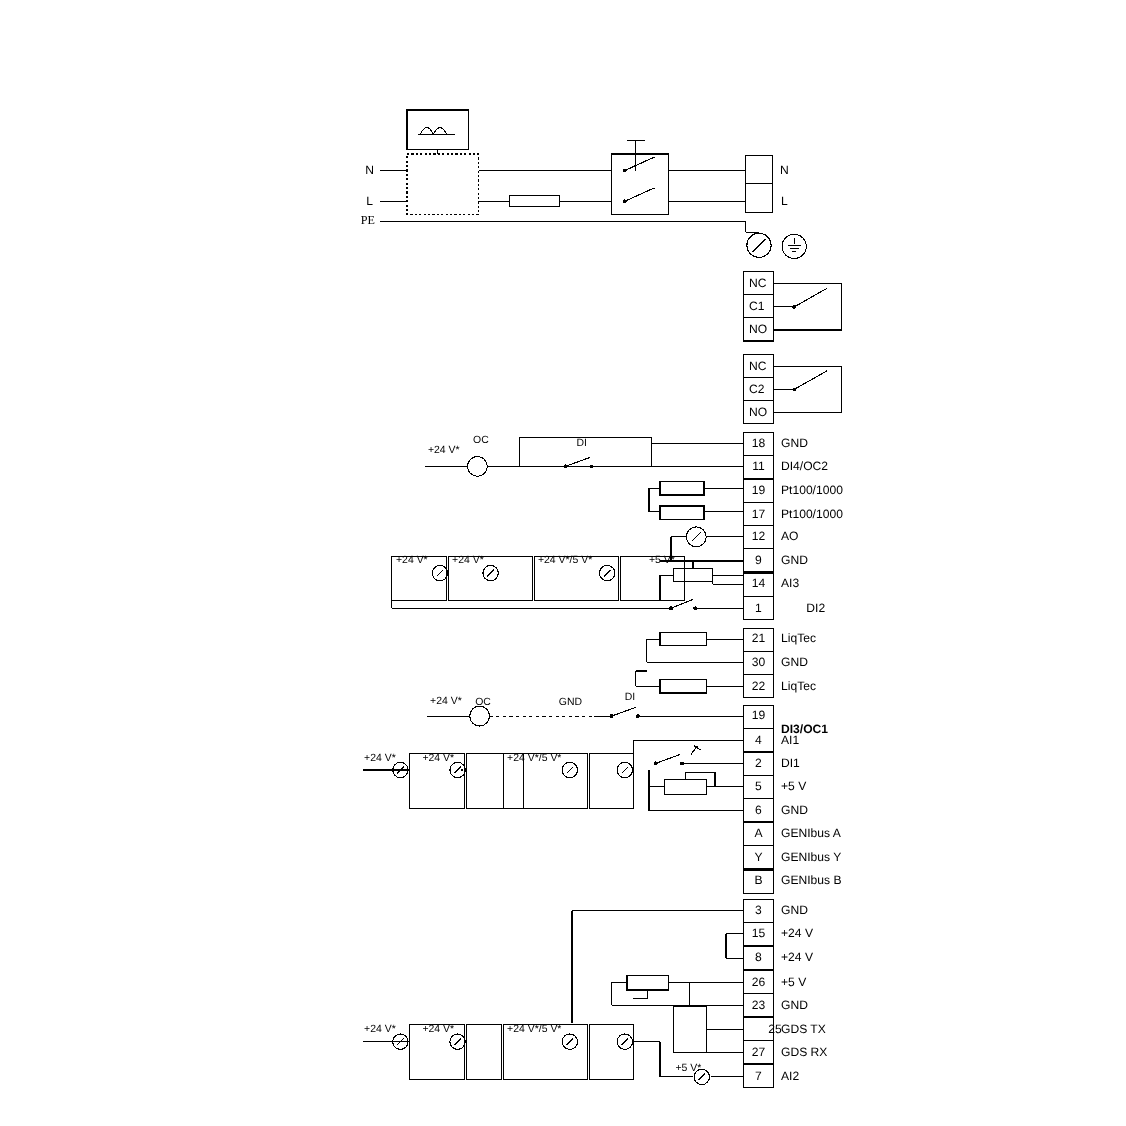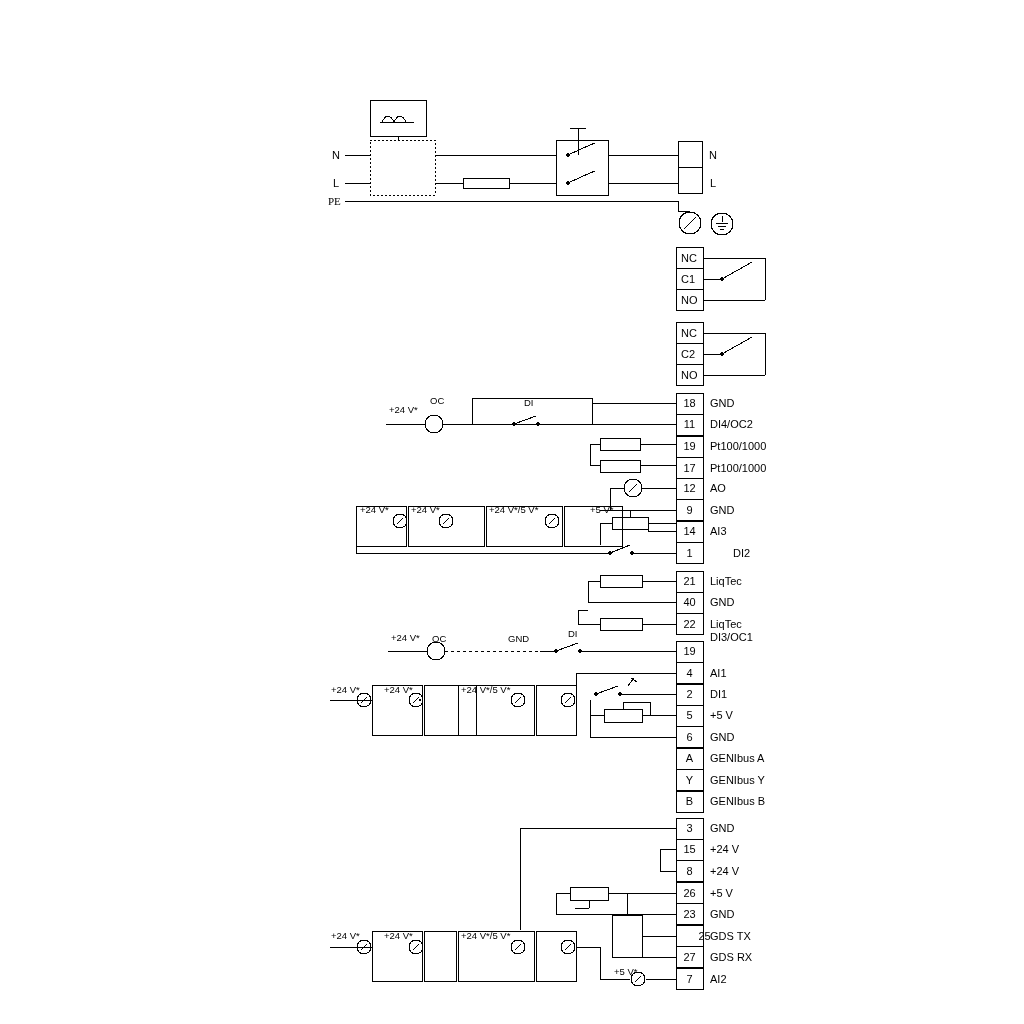--- a/index.html
+++ b/index.html
@@ -331,26 +331,26 @@
       <div class="term-num" style="left: 676px; width: 27px; top: 482px;">12</div>
       <div class="lbl" style="left: 710px; top: 482px;">AO</div>
       <div class="term-num" style="left: 676px; width: 27px; top: 504px;">9</div>
       <div class="lbl" style="left: 710px; top: 504px;">GND</div>
       <div class="term-num" style="left: 676px; width: 27px; top: 525px;">14</div>
       <div class="lbl" style="left: 710px; top: 525px;">AI3</div>
       <div class="term-num" style="left: 676px; width: 27px; top: 547px;">1</div>
       <div class="lbl" style="left: 710px; top: 547px; padding-left: 23px;">DI2</div>
       <div class="term-num" style="left: 676px; width: 27px; top: 575px;">21</div>
       <div class="lbl" style="left: 710px; top: 575px;">LiqTec</div>
-      <div class="term-num" style="left: 676px; width: 27px; top: 596px;">40</div>
+      <div class="term-num" style="left: 676px; width: 27px; top: 596px;">30</div>
       <div class="lbl" style="left: 710px; top: 596px;">GND</div>
       <div class="term-num" style="left: 676px; width: 27px; top: 618px;">22</div>
       <div class="lbl" style="left: 710px; top: 618px;">LiqTec</div>
       <div class="term-num" style="left: 676px; width: 27px; top: 645px;">19</div>
-      <div class="lbl" style="left: 710px; top: 631px;">DI3/OC1</div>
+      <div class="lbl" style="left: 710px; top: 657px; font-weight: bold;">DI3/OC1</div>
       <div class="term-num" style="left: 676px; width: 27px; top: 667px;">4</div>
       <div class="lbl" style="left: 710px; top: 667px;">AI1</div>
       <div class="term-num" style="left: 676px; width: 27px; top: 688px;">2</div>
       <div class="lbl" style="left: 710px; top: 688px;">DI1</div>
       <div class="term-num" style="left: 676px; width: 27px; top: 709px;">5</div>
       <div class="lbl" style="left: 710px; top: 709px;">+5 V</div>
       <div class="term-num" style="left: 676px; width: 27px; top: 731px;">6</div>
       <div class="lbl" style="left: 710px; top: 731px;">GND</div>
       <div class="term-num" style="left: 676px; width: 27px; top: 752px;">A</div>
       <div class="lbl" style="left: 710px; top: 752px;">GENIbus A</div>

